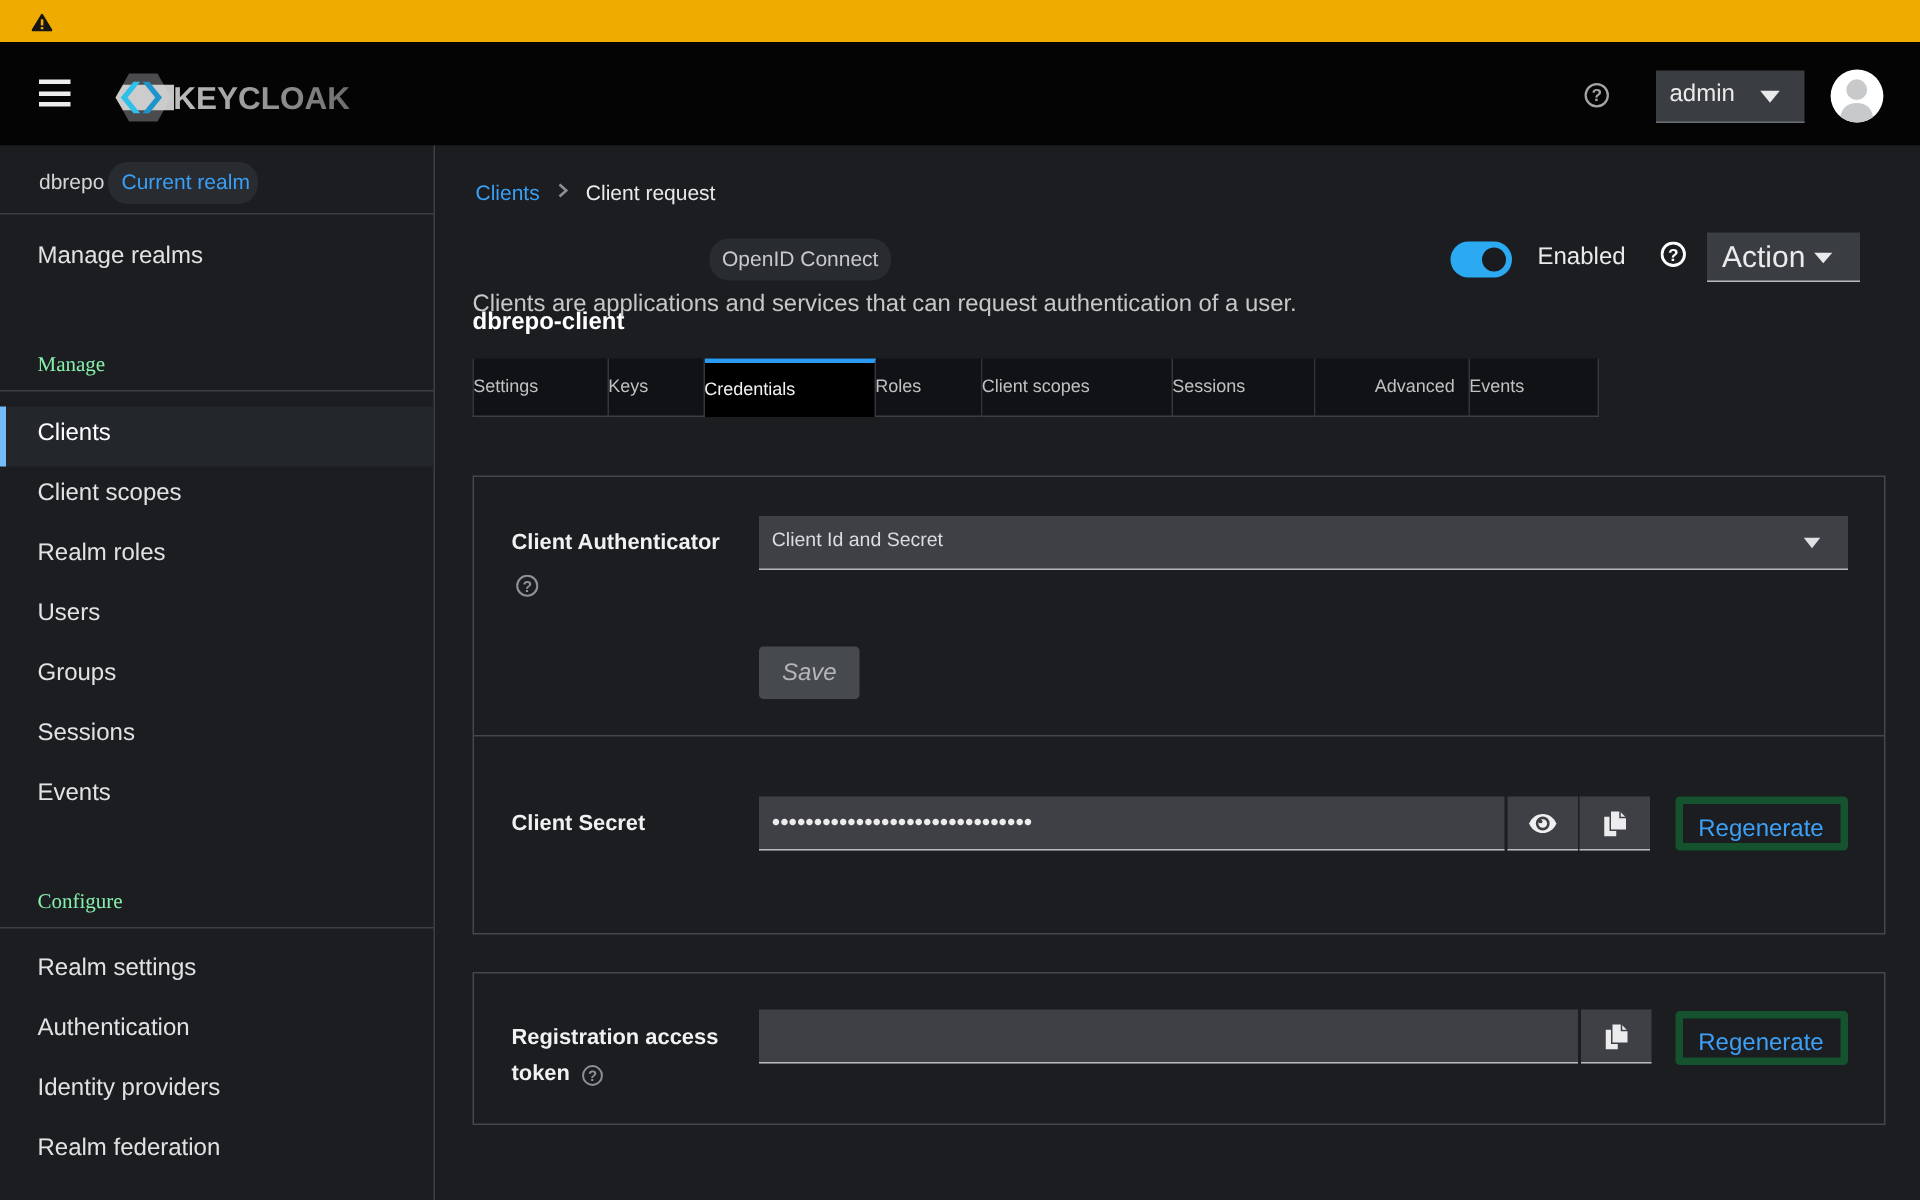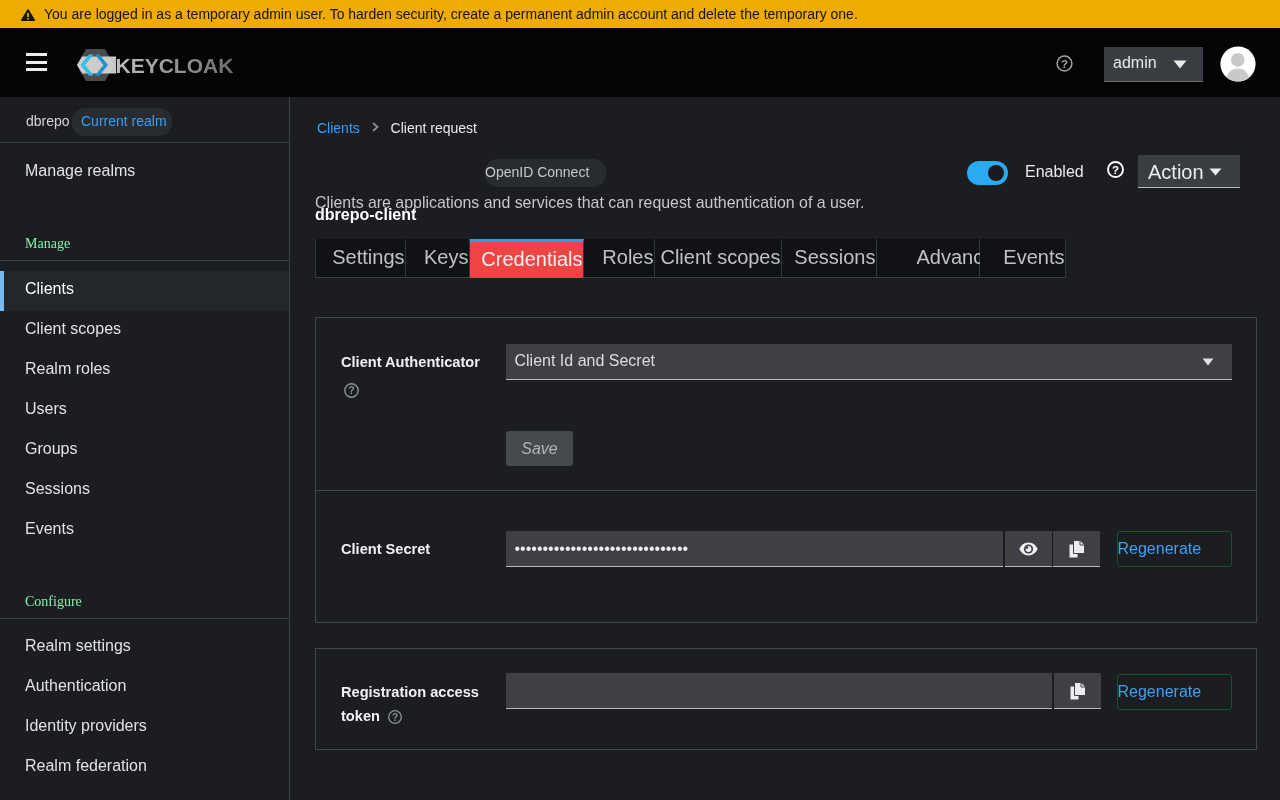--- a/index.html
+++ b/index.html
@@ -27,38 +27,37 @@
   #selitem span { left:21px; }
   
   #content { position:absolute; left:291px; top:97px; width:989px; height:703px; background:#1b1d21; }
   .blue { color:#3a9ff4; }
   #crumb { position:absolute; left:26px; top:23px; font-size:14px; color:#e9eaea; }
   #title { position:absolute; left:24px; top:62px; line-height:28px; font-size:16px; font-weight:bold; color:#fff;margin-top:42px; }
   .pill { position:absolute; background:#282b30; border-radius:13px; font-size:14px; color:#c7c8c9; }
   #subtitle { position:absolute; left:24px; top:97px; font-size:15.9px; color:#c6c7c8; }
   
   .tab { position:absolute; top:142px; height:39px; background:#101215; border-right:1px solid #33363a;
-     border-bottom:1px solid #3c3f42; color:#bfc1c3; font-size:20px; text-align:right; line-height:37px; }
-  #tabactive { background:#ef4444; border-top:3px solid #2b9af3; border-bottom:none; color:#f1f1f1; line-height:34px; }
+     border-bottom:1px solid #3c3f42; color:#bfc1c3; font-size:12px; text-align:left; line-height:37px; }
+  #tabactive { background:#000000; border-top:3px solid #2b9af3; border-bottom:none; color:#f1f1f1; line-height:34px; }
   
   .card { position:absolute; left:23.5px; border:1px solid #43464b; background:#1b1d21; }
   .flabel { position:absolute; left:25.5px; font-size:14.6px; font-weight:bold; color:#f0f1f2; }
   .fctrl { position:absolute; background:#3e4045; border-bottom:1px solid #b7b9bb; }
-  .btn-sec { position:absolute; border:1px solid #14532d; border-radius:3px; color:#3da0f4;
-      font-size:16px; text-align:left; background:transparent; }
+  .btn-sec { position:absolute; border:5px solid #14532d; border-radius:3px; color:#3da0f4;
+      font-size:16px; text-align:center; background:transparent; }
 </style>
 </head>
 <body>
 <div id="banner">
   <svg class="abs" style="left:21px; top:8.5px" width="14" height="12" viewBox="0 0 14 12">
     <path d="M7 1 L13.2 11.2 L0.8 11.2 Z" fill="#151515" stroke="#151515" stroke-width="1.6" stroke-linejoin="round"></path>
     <rect x="6.2" y="3.9" width="1.7" height="4.1" fill="#f0ab00"></rect>
     <rect x="6.2" y="9" width="1.7" height="1.5" fill="#f0ab00"></rect>
   </svg>
-  <div class="txt">You are logged in as a temporary admin user. To harden security, create a permanent admin account and delete the temporary one.</div>
 </div>
 
 <div id="masthead">
   <div id="burger">
       <div style="top:0"></div>
       <div style="top:7.5px"></div>
       <div style="top:15px"></div>
     </div>
   <svg class="abs" style="left:75px; top:19px" width="175" height="36" viewBox="0 0 175 36">
     <defs>
@@ -145,21 +144,21 @@
     </div>
 </div>
 
 <div id="content">
   <div id="crumb"><span class="blue">Clients</span>
     <svg style="margin:0 8px 1px 8px" width="7" height="10" viewBox="0 0 7 10">
         <path d="M1 1 L5.5 5 L1 9" stroke="#8b8d90" stroke-width="1.8" fill="none"></path>
       </svg>
     <span>Client request</span></div>
   <div id="title">dbrepo-client</div>
-  <div class="pill" style="left:194px; top:62px; width:121px; height:28px; line-height:27px;">OpenID Connect</div>
+  <div class="pill" style="left:182px; top:62px; width:121px; height:28px; text-align:center; line-height:27px;">OpenID Connect</div>
   <div class="abs" style="left:676px; top:63.5px; width:41px; height:24.5px; background:#2ba9f1; border-radius:12.5px;">
     <div class="abs" style="left:20.5px; top:4.2px; width:16.3px; height:16.3px; background:#191b1f; border-radius:8.2px;"></div>
   </div>
   <div class="abs" style="left:734px; top:66px; font-size:16px; color:#e9eaea;">Enabled</div>
   <svg class="abs" style="left:816px; top:63.5px" width="17" height="17" viewBox="0 0 17 17">
     <circle cx="8.5" cy="8.5" r="7.5" fill="none" stroke="#ffffff" stroke-width="1.9"></circle>
     <text x="8.6" y="12.7" font-size="11.5" font-weight="bold" fill="#ffffff" text-anchor="middle">?</text>
   </svg>
   <div class="abs" style="left:847px; top:58px; width:102px; height:33px; background:#3a3d41; border-bottom:1px solid #b8babc;">
     <span class="abs" style="left:10px; top:6px; font-size:20px; color:#ebebec;">Action</span>
@@ -179,21 +178,21 @@
   <div class="tab" style="left:688.5px; width:86px;">Events</div>
 
   <div class="card" style="top:220px; width:942px; height:306px;">
     <div class="sdiv" style="top:172px; width:940px; background:#43464b;"></div>
     <div class="flabel" style="top:36px;">Client Authenticator</div>
     <svg class="abs" style="left:28.5px; top:64.5px" width="15" height="15" viewBox="0 0 15 15">
       <circle cx="7.5" cy="7.5" r="6.7" fill="none" stroke="#8e9194" stroke-width="1.4"></circle>
       <text x="7.5" y="11.4" font-size="10.5" font-weight="bold" fill="#8e9194" text-anchor="middle">?</text>
     </svg>
     <div class="fctrl" style="left:190px; top:26px; width:726px; height:36px;">
-      <span class="abs" style="left:9px; top:8px; font-size:16px; color:#dcdde0;">Client Id and Secret</span>
+      <span class="abs" style="left:9px; top:8px; font-size:13px; color:#dcdde0;">Client Id and Secret</span>
       <svg class="abs" style="left:696px; top:14px" width="12" height="8" viewBox="0 0 12 8">
         <path d="M0.5 0.5 L11.5 0.5 L6 7.5 Z" fill="#e0e1e2"></path>
         </svg>
     </div>
     <div class="abs" style="left:190.5px; top:113px; width:67px; height:35px; background:#46494d; border-radius:3px; text-align:center; line-height:35px; font-size:16px; color:#b3b5b7;font-style:italic;">Save</div>
 
     <div class="flabel" style="top:223px;">Client Secret</div>
     <div class="fctrl" style="left:190px; top:213px; width:497px; height:36px;">
       <span class="abs" style="left:9px; top:9px; font-size:16px; letter-spacing:0px; color:#ececec;">•••••••••••••••••••••••••••••••</span>
     </div>

